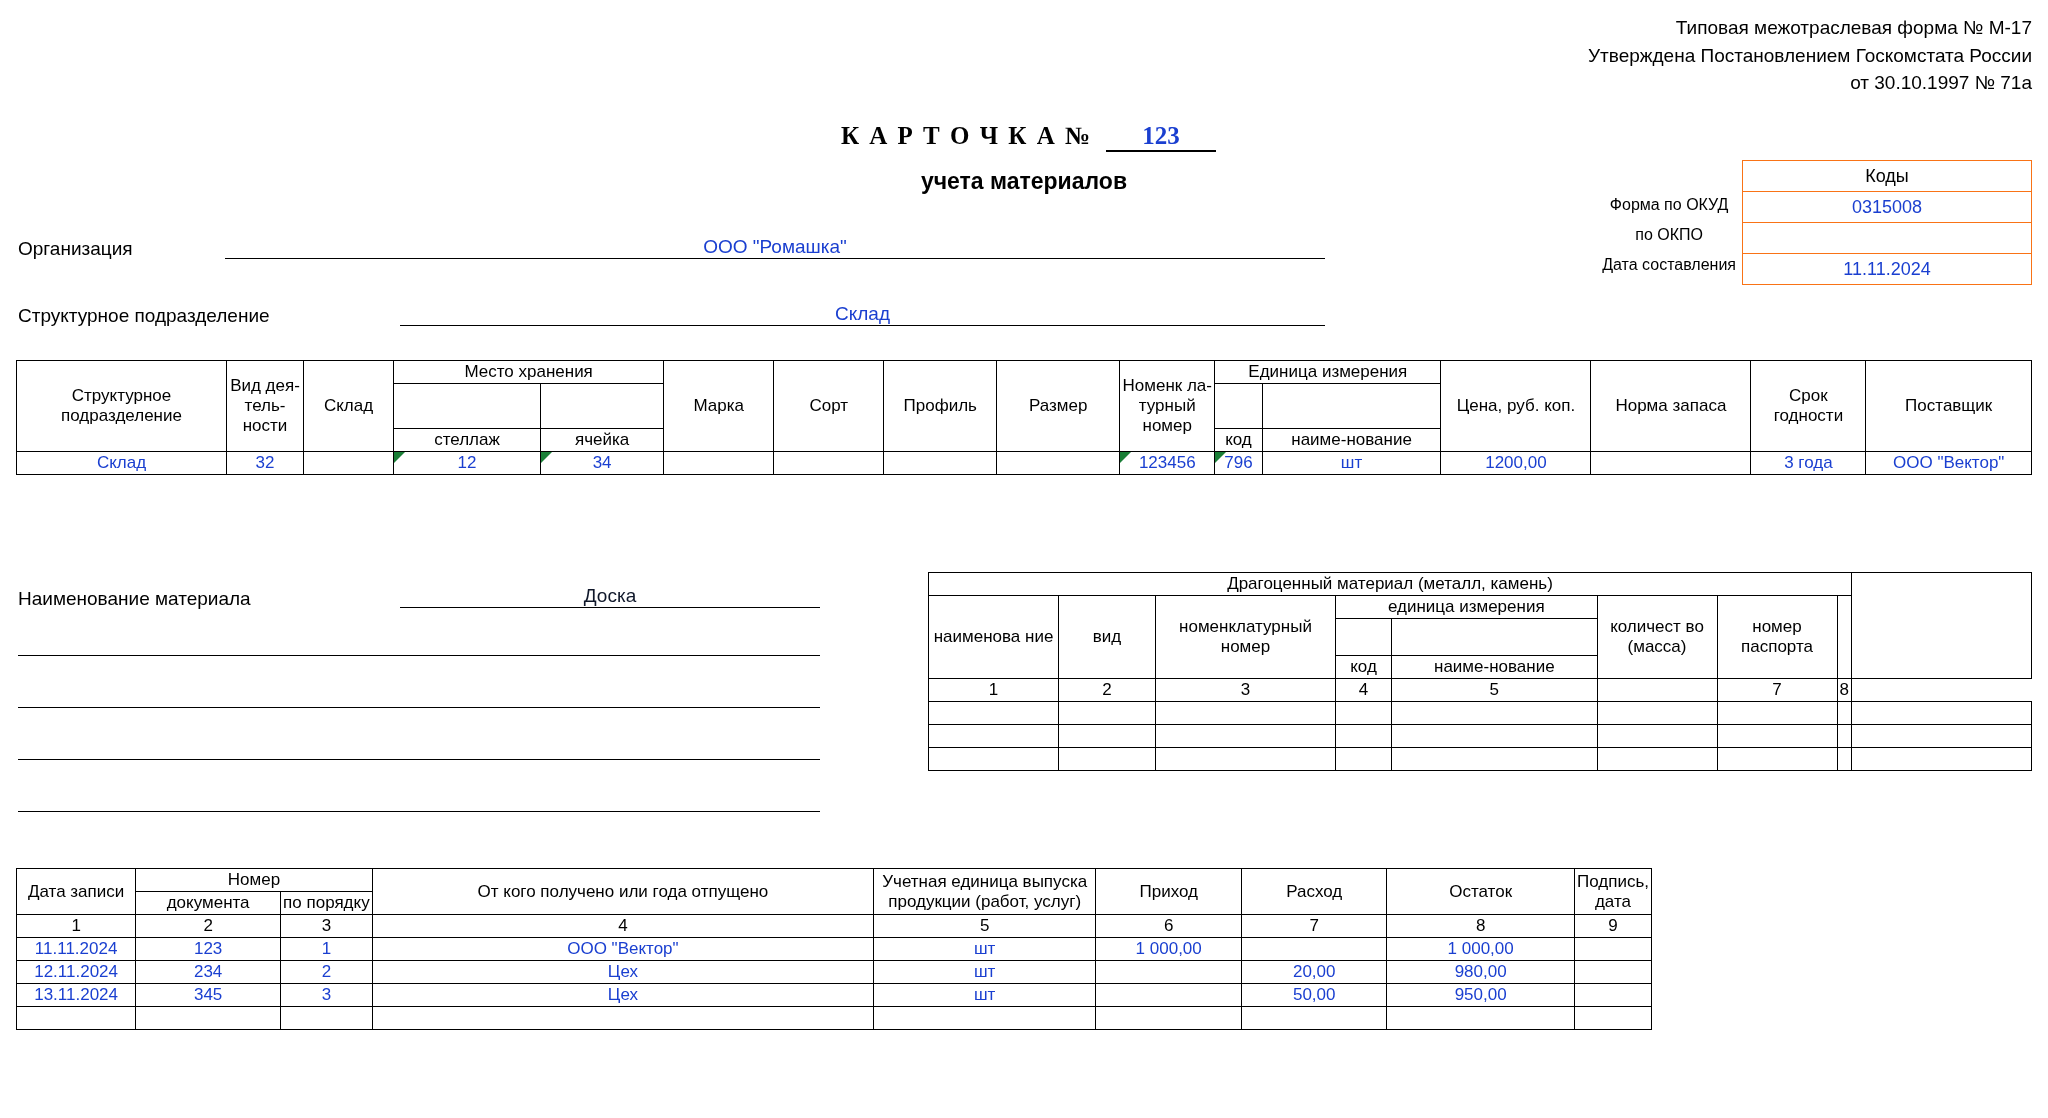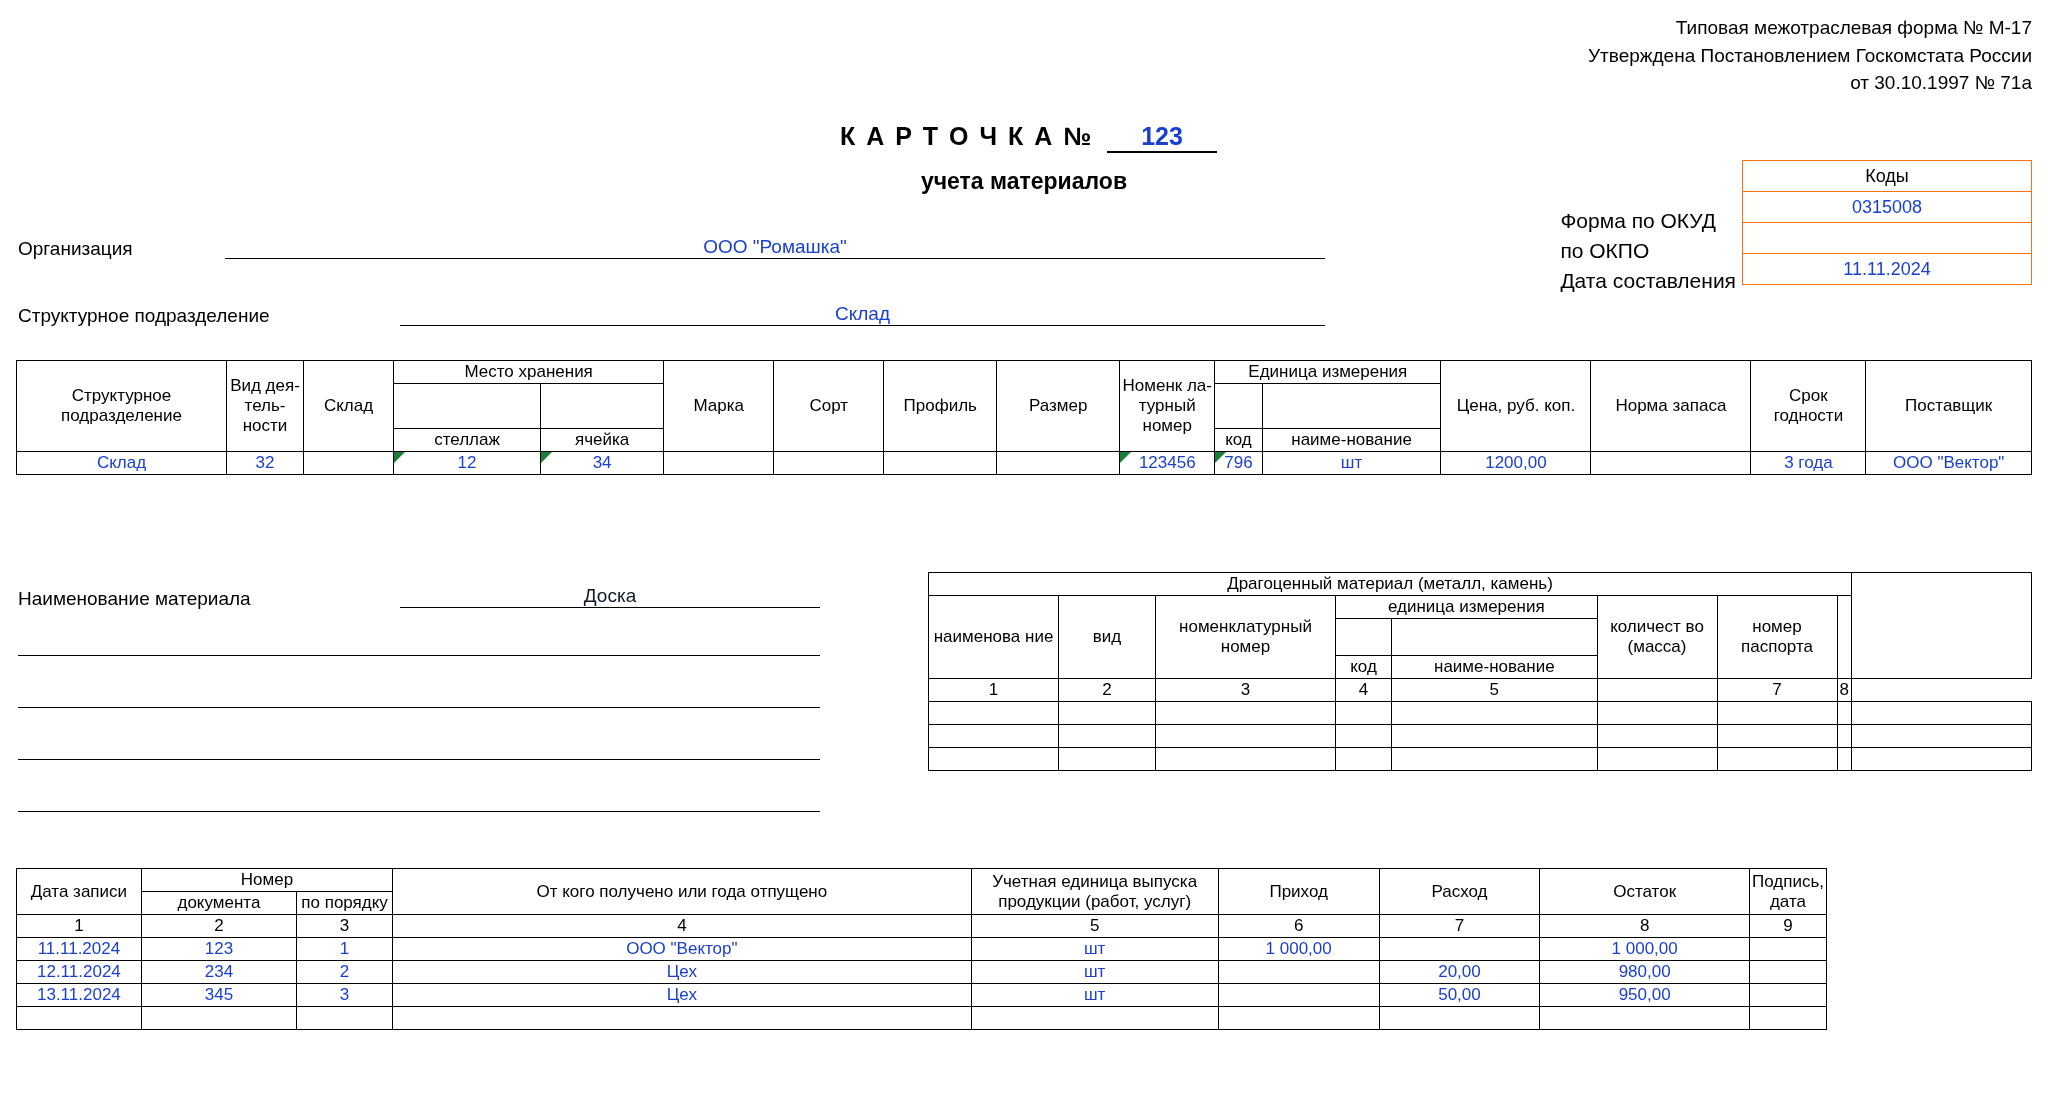--- a/index.html
+++ b/index.html
@@ -17,42 +17,42 @@
 
   
   .hdr-right{
     position:absolute;right:16px;top:14px;
     text-align:right;line-height:1.45;font-size:19px;
   }
 
   
   .title1{
     position:absolute;left:9px;right:0;top:122px;text-align:center;
-    font-weight:bold;font-size:25px;letter-spacing:2px;
+    font-weight:bold;font-size:25px;letter-spacing:2px;font-family:Liberation Serif, serif;
   }
   .title1 .num{
     display:inline-block;min-width:110px;border-bottom:2px solid #000;
     letter-spacing:0;margin-left:14px;text-align:center;
   }
   .title2{
     position:absolute;left:0;right:0;top:168px;text-align:center;
     font-weight:bold;font-size:23px;
   }
 
   
   .codes{
     position:absolute;right:16px;top:160px;width:290px;
     border-collapse:collapse;font-size:18px;
   }
   .codes td{
     border:1px solid #f97316;height:30px;text-align:center;padding:0 4px;
   }
   .codes-labels{
-    position:absolute;right:312px;top:176px;text-align:left;
-    line-height:30px;font-size:21px;
+    position:absolute;right:312px;top:160px;text-align:center;
+    line-height:30px;font-size:16px;
   }
 
   
   .fieldrow{position:absolute;font-size:19px;}
   .fieldline{
     position:absolute;border-bottom:1px solid #000;text-align:center;
     color:#1a3fd0;font-size:19px;
   }
 
   
@@ -82,21 +82,21 @@
     position:absolute;left:400px;top:585px;width:420px;
     border-bottom:1px solid #000;color:#0f172a;text-align:center;font-size:19px;
   }
   .blankline{position:absolute;left:18px;width:802px;border-bottom:1px solid #000;}
 
   
   .prec{position:absolute;left:928px;top:572px;width:1104px;}
   .prec td{height:20px;font-size:17px;}
 
   
-  .ledger{position:absolute;left:16px;top:868px;width:1811px;}
+  .ledger{position:absolute;left:16px;top:868px;width:1636px;}
   .ledger td{height:20px;font-size:17px;}
   .ledger .lv{color:#1a3fd0;font-size:18px;}
   .small{font-size:15px;}
 </style>
 </head>
 <body>
 
 <div class="doc">
 
   <div class="hdr-right">

